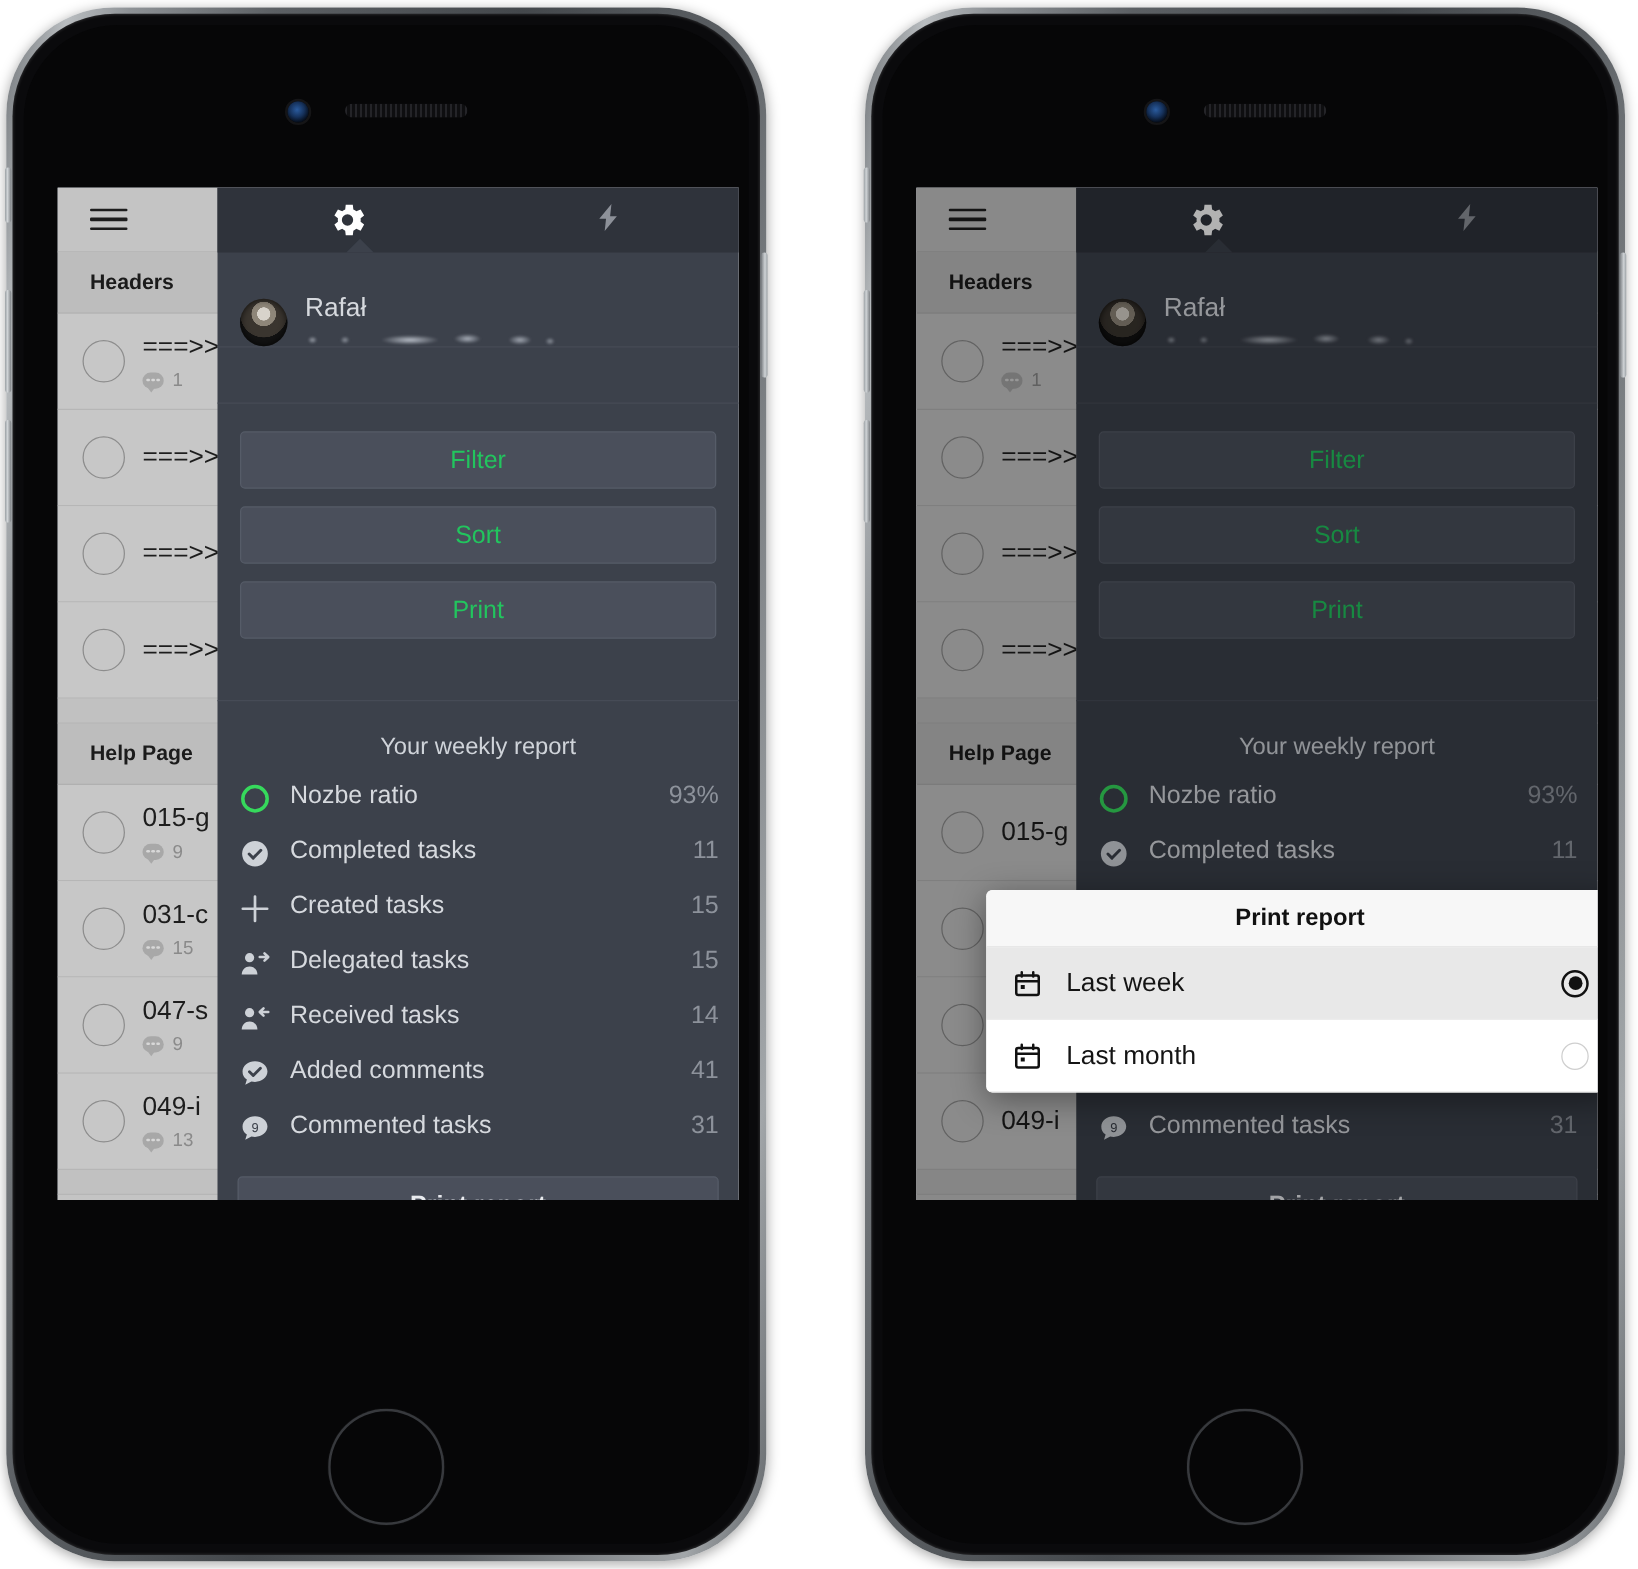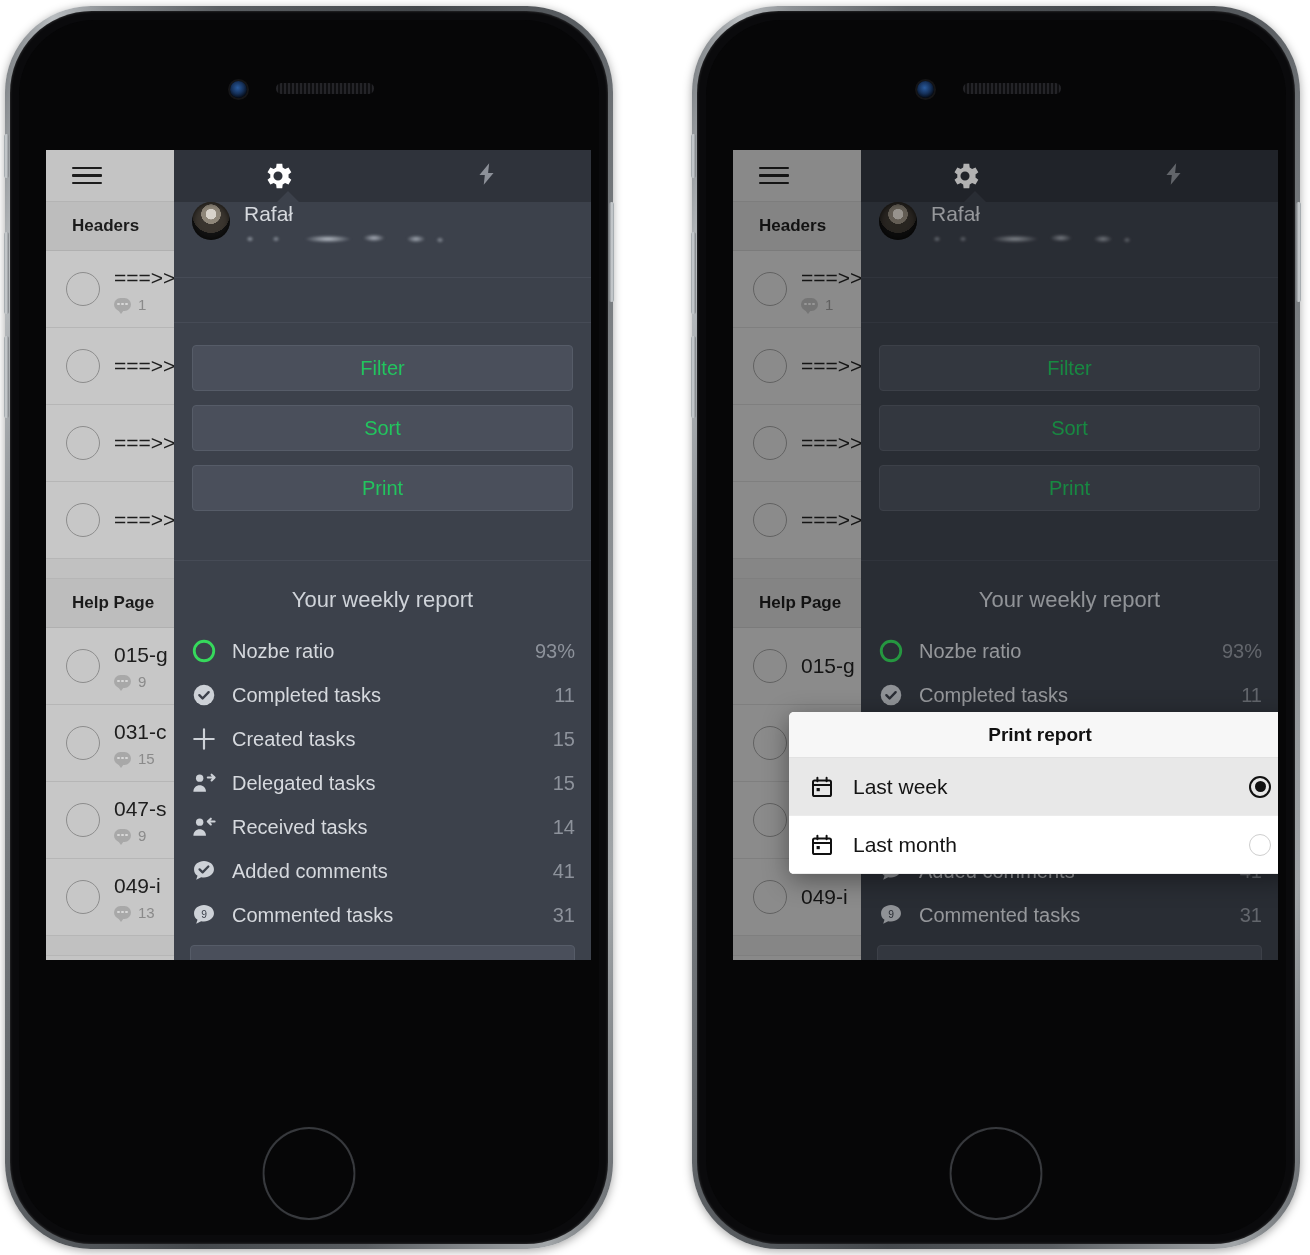--- a/index.html
+++ b/index.html
@@ -132,21 +132,21 @@
     position: relative; flex: 0 0 auto;
   }
   .tab { flex:1; display:flex; align-items:center; justify-content:center; height:100%;}
   .gear-ico svg { display:block; }
   .caret {
     position:absolute; bottom:0; left: 103px; width:0;height:0;
     border-left:11px solid transparent;border-right:11px solid transparent;
     border-bottom:11px solid #3c414b;
   }
   .user-row {
-    height: 76px; display:flex; align-items:flex-start; padding: 0 18px; gap: 14px;
+    height: 76px; display:flex; align-items:flex-end; padding: 0 18px; gap: 14px;
     border-bottom: 1px solid #464b56; flex:0 0 auto;
   }
   .avatar {
     width: 38px; height: 38px; border-radius:50%; flex:0 0 auto; overflow:hidden;
     background: radial-gradient(circle at 50% 32%, #d8d3cb 0 16%, #8e8679 17% 30%, #3a352f 31% 58%, #121212 59% 100%);
     box-shadow: inset 0 0 6px rgba(0,0,0,.8);
   }
   .user-meta { display:flex; flex-direction:column; gap:7px; }
   .user-name { font-size: 21px; color:#d6d9de; }
   .user-blur {
@@ -164,24 +164,24 @@
   .panel-buttons { padding: 22px 18px 0; flex:0 0 auto;}
   .pbtn {
     height: 46px; margin-bottom: 14px; border:1px solid #565c68;
     border-radius: 4px; background: #4a4f5b; color:#22c55e;
     display:flex; align-items:center; justify-content:center; font-size: 20px;
   }
   .panel-divider { height: 36px; border-bottom: 1px solid #464b56; flex:0 0 auto;}
 
   .report { padding: 0 16px; flex: 1 1 auto; }
   .report-title {
-    text-align:center; color:#cfd3d9; font-size: 22px; padding: 26px 0 16px;
+    text-align:center; color:#cfd3d9; font-size: 19px; padding: 26px 0 16px;
   }
   .rrow {
-    display:flex; align-items:center; height: 44px; gap: 14px;
+    display:flex; align-items:flex-start; height: 44px; gap: 14px;
   }
   .rico { width: 28px; height: 28px; flex:0 0 auto; display:flex; align-items:center; justify-content:center;}
   .rlabel { flex:1 1 auto; color:#d6d9de; font-size: 20px;}
   .rval { color:#8d929b; font-size: 20px;}
   .print-report {
     margin-top: 8px; height: 46px; border:1px solid #565c68; border-radius:4px;
     background:#4a4f5b; color:#e8eaee; font-weight:bold; font-size: 20px;
     display:flex;align-items:center;justify-content:center;
   }
 

